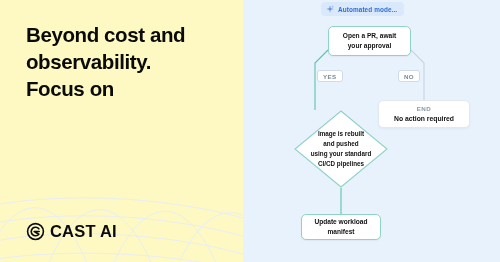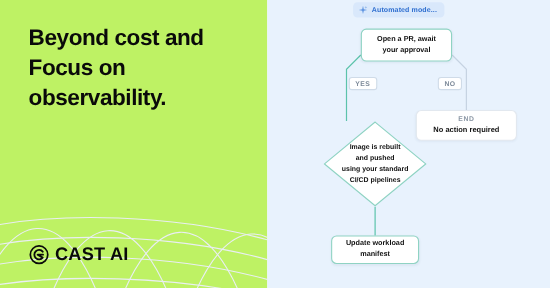--- a/index.html
+++ b/index.html
@@ -12,21 +12,21 @@
   .slide {
     position: relative;
     width: 500px; height: 262px;
     display: flex;
   }
 
   
   .left-panel {
     position: relative;
     width: 243px; height: 262px;
-    background: #bef264;
+    background: #fef9c3;
     overflow: hidden;
     flex: 0 0 243px;
   }
   .left-waves {
     position: absolute;
     left: 0; bottom: -10px;
     width: 243px; height: 120px;
     pointer-events: none;
   }
   .headline {
@@ -215,22 +215,22 @@
         <path d="M175,120 C 205,46 250,36 285,120"></path>
         <path d="M-20,74 C 50,58 160,60 250,86"></path>
         <path d="M-20,92 C 50,76 160,78 250,104"></path>
         <path d="M-20,56 C 50,40 160,42 250,68"></path>
         <path d="M-20,110 C 50,96 160,98 250,120"></path>
       </g>
     </svg>
 
     <div class="headline">
       <div>Beyond cost and</div>
+      <div>observability.</div>
       <div>Focus on</div>
-      <div>observability.</div>
     </div>
 
     <div class="logo-wrap">
       <svg class="logo-mark" width="19" height="19" viewBox="0 0 24 24">
         <circle cx="12" cy="12" r="10" fill="none" stroke="#0a0a0a" stroke-width="2"></circle>
         <path d="M16.2 8.6 A5.4 5.4 0 1 0 16.2 15.4 L10.4 12 L16.6 12" fill="none" stroke="#0a0a0a" stroke-width="2.1" stroke-linecap="round" stroke-linejoin="round"></path>
       </svg>
       <span class="logo-text">CAST AI</span>
     </div>
   </div>

